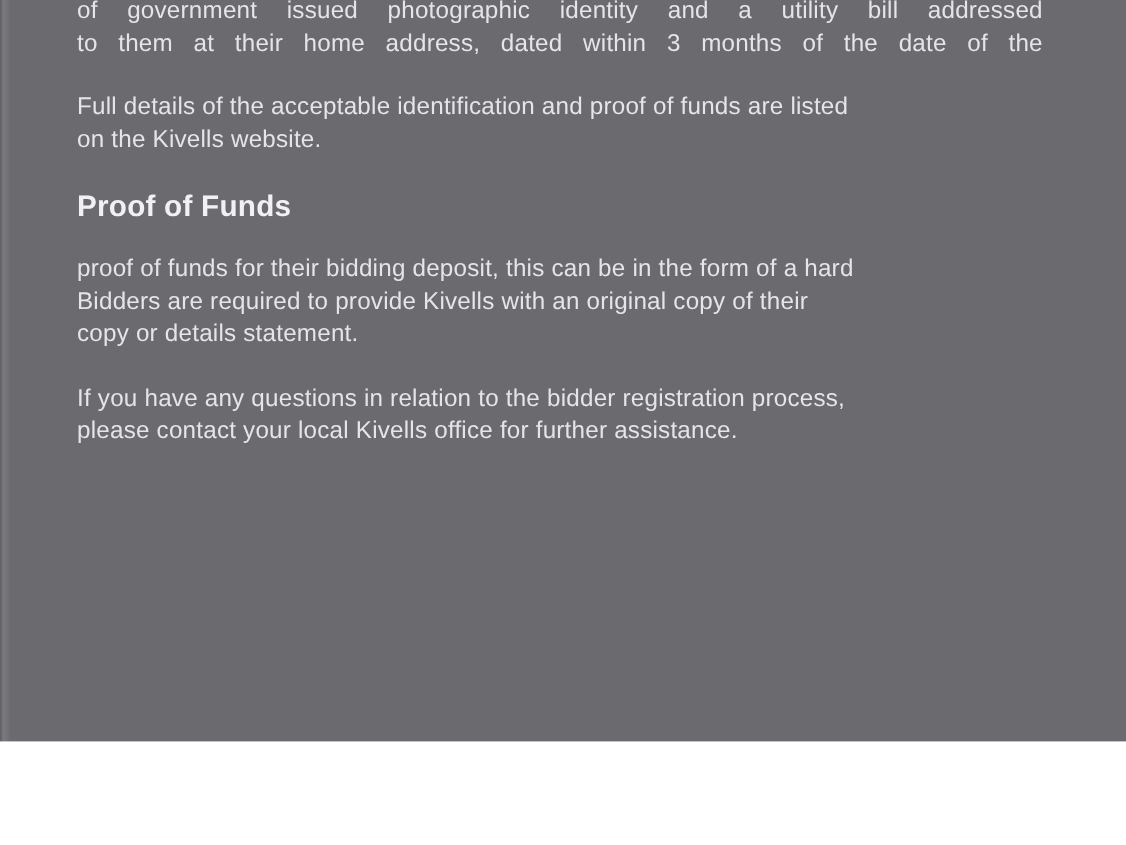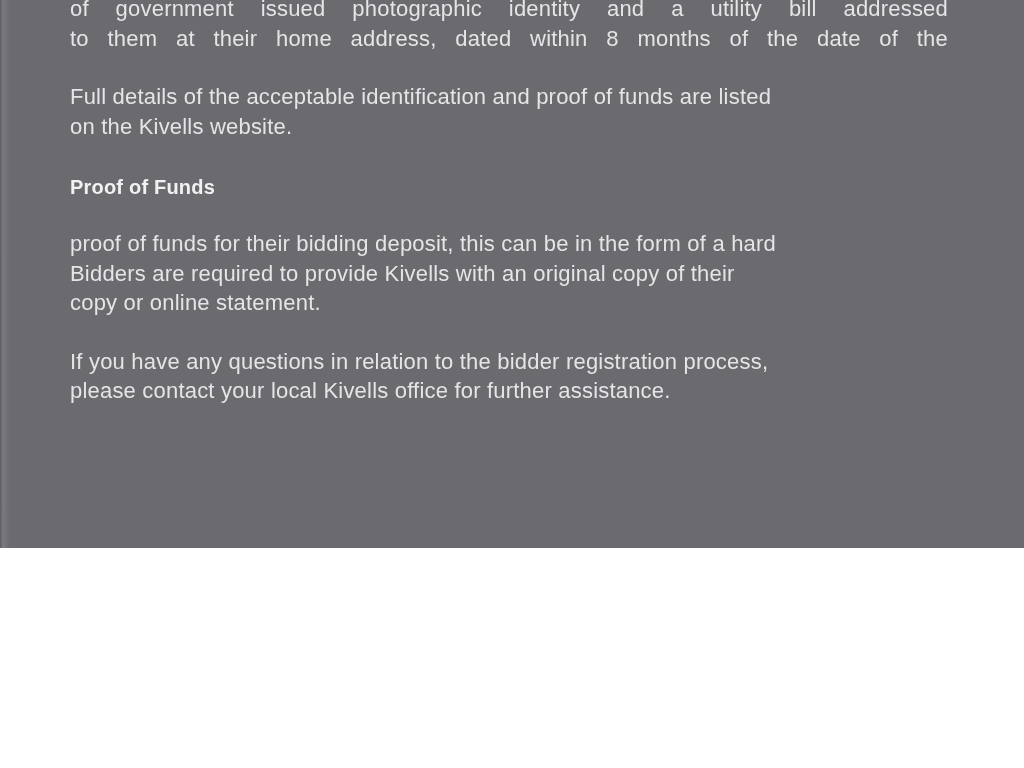--- a/index.html
+++ b/index.html
@@ -10,21 +10,21 @@
     --droplet-blue: #1b6fb7;
     --bill-bg: #eaf2f9;
     --bill-ink: #504f56;
     --card-bg: #f6f9fb;
     --card-ink: #44434a;
   }
   html, body { margin: 0; padding: 0; }
   .page {
     position: relative;
     width: 1024px;
-    height: 548px;
+    height: 674px;
     background: var(--page-bg);
     overflow: hidden;
     font-family: "Liberation Sans", sans-serif;
   }
   .page-edge {
     position: absolute;
     left: 0; top: 0;
     width: 10px; height: 100%;
     background: linear-gradient(90deg, rgba(0,0,0,0.12) 0px, rgba(255,255,255,0.10) 3px, rgba(255,255,255,0) 10px);
     pointer-events: none;
@@ -37,21 +37,21 @@
     color: var(--body-text);
     font-size: 22px;
     line-height: 29.5px;
     letter-spacing: 0.2px;
   }
   .content p { margin: 0 0 29px 0; }
   .line { display: block; }
   .jl { text-align: justify; text-align-last: justify; }
   .content h2 {
     margin: 4px 0 25px 0;
-    font-size: 20px;
+    font-size: 27px;
     line-height: 34px;
     font-weight: bold;
     color: var(--heading-text);
     letter-spacing: 0.2px;
   }
   
   .blue-card {
     position: absolute;
     left: 167px; top: 753px;
     width: 140px; height: 160px;
@@ -112,31 +112,31 @@
 </style>
 </head>
 <body>
 
 <div class="page">
   <div class="page-edge"></div>
 
   <div class="content">
     <p>
       <span class="line jl">of government issued photographic identity and a utility bill addressed</span>
-      <span class="line jl">to them at their home address, dated within 8 months of the date of the</span>
+      <span class="line jl">to them at their home address, dated within 3 months of the date of the</span>
     </p>
     <p>
       <span class="line">Full details of the acceptable identification and proof of funds are listed</span>
       <span class="line">on the Kivells website.</span>
     </p>
     <h2>Proof of Funds</h2>
     <p>
       <span class="line">proof of funds for their bidding deposit, this can be in the form of a hard</span>
       <span class="line">Bidders are required to provide Kivells with an original copy of their</span>
-      <span class="line">copy or online statement.</span>
+      <span class="line">copy or details statement.</span>
     </p>
     <p>
       <span class="line">If you have any questions in relation to the bidder registration process,</span>
       <span class="line">please contact your local Kivells office for further assistance.</span>
     </p>
   </div>
 
   <div>
     <div class="blue-card"></div>
 

